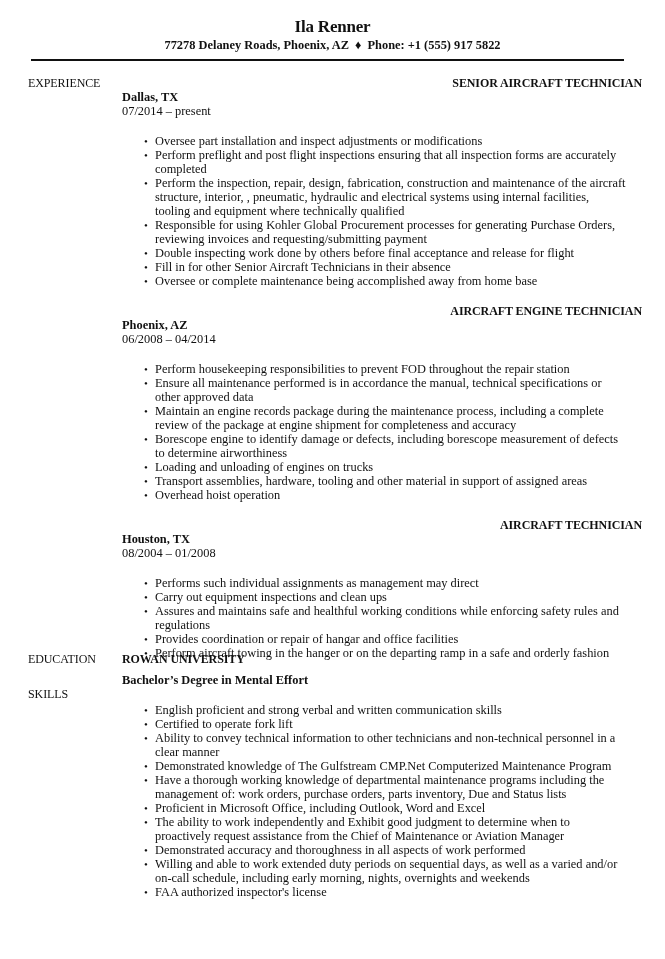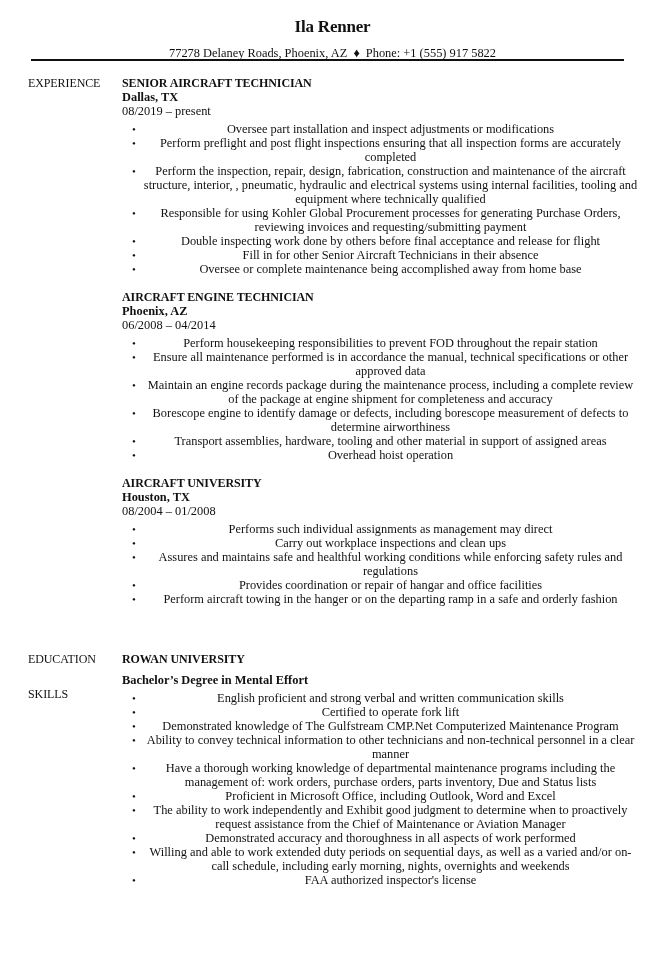--- a/index.html
+++ b/index.html
@@ -3,31 +3,31 @@
   <meta charset="utf-8">
   <style>
     html, body { margin: 0; padding: 0; background: #ffffff; }
     body {
       width: 665px; height: 959px; overflow: hidden; position: relative;
       font-family: "Liberation Serif", serif; color: #111111;
       font-size: 12.4px; line-height: 14px;
     }
     .header { position: absolute; left: 0; top: 17px; width: 665px; text-align: center; }
     .name { font-weight: bold; font-size: 17px; line-height: 20px; letter-spacing: -0.2px; }
-    .contact { font-weight: normal; font-size: 12.4px; line-height: 14px; margin-top: 9px; }
+    .contact { font-weight: bold; font-size: 12.4px; line-height: 14px; margin-top: 1px; }
     .contact .sep { margin: 0 3px; }
     .rule { position: absolute; left: 31px; top: 59px; width: 593px; height: 0; border-top: 2px solid #111; }
     .section { position: absolute; left: 0; width: 665px; }
     .section-label { position: absolute; left: 28px; top: 0; font-weight: normal; font-size: 12px; letter-spacing: -0.1px; }
     .section-body { position: absolute; left: 122px; top: 0; width: 520px; }
     .job { margin-bottom: 14px; }
-    .job-title { font-weight: bold; font-size: 12px; line-height: 14px; letter-spacing: -0.1px; }
+    .job-title { font-weight: bold; font-size: 12px; line-height: 14px; letter-spacing: -0.1px; text-align: right; }
     .job-loc { font-weight: bold; line-height: 14px; }
     .job-dates { line-height: 14px; }
-    ul.bullets { list-style: none; margin: 4px; padding: 0; text-align: center; }
+    ul.bullets { list-style: none; margin: 16px; padding: 0; }
     ul.bullets li { position: relative; padding-left: 17px; line-height: 14px; }
     ul.bullets li::before { content: "\2022"; position: absolute; left: 6px; top: 0; font-size: 11px; }
     .edu-school { font-weight: bold; font-size: 12px; letter-spacing: -0.1px; }
     .edu-degree { font-weight: bold; margin-top: 7px; }
   </style>
 </head>
 <body>
 
 <div class="header">
   <div class="name">Ila Renner</div>
@@ -40,53 +40,54 @@
 
 <div class="rule"></div>
 
 <div class="section" style="top:76px;">
   <div class="section-label">EXPERIENCE</div>
   <div class="section-body">
 
     <div class="job">
       <div class="job-title">SENIOR AIRCRAFT TECHNICIAN</div>
       <div class="job-loc">Dallas, TX</div>
-      <div class="job-dates">08/2019 – present</div>
+      <div class="job-dates">07/2014 – present</div>
       <ul class="bullets">
         <li>Oversee part installation and inspect adjustments or modifications</li>
         <li>Perform preflight and post flight inspections ensuring that all inspection forms are accurately completed</li>
         <li>Perform the inspection, repair, design, fabrication, construction and maintenance of the aircraft structure, interior, , pneumatic, hydraulic and electrical systems using internal facilities, tooling and equipment where technically qualified</li>
         <li>Responsible for using Kohler Global Procurement processes for generating Purchase Orders, reviewing invoices and requesting/submitting payment</li>
         <li>Double inspecting work done by others before final acceptance and release for flight</li>
         <li>Fill in for other Senior Aircraft Technicians in their absence</li>
         <li>Oversee or complete maintenance being accomplished away from home base</li>
       </ul>
     </div>
 
     <div class="job">
       <div class="job-title">AIRCRAFT ENGINE TECHNICIAN</div>
       <div class="job-loc">Phoenix, AZ</div>
       <div class="job-dates">06/2008 – 04/2014</div>
       <ul class="bullets">
         <li>Perform housekeeping responsibilities to prevent FOD throughout the repair station</li>
         <li>Ensure all maintenance performed is in accordance the manual, technical specifications or other approved data</li>
         <li>Maintain an engine records package during the maintenance process, including a complete review of the package at engine shipment for completeness and accuracy</li>
         <li>Borescope engine to identify damage or defects, including borescope measurement of defects to determine airworthiness</li>
+        <li>Loading and unloading of engines on trucks</li>
         <li>Transport assemblies, hardware, tooling and other material in support of assigned areas</li>
         <li>Overhead hoist operation</li>
       </ul>
     </div>
 
     <div class="job">
-      <div class="job-title">AIRCRAFT UNIVERSITY</div>
+      <div class="job-title">AIRCRAFT TECHNICIAN</div>
       <div class="job-loc">Houston, TX</div>
       <div class="job-dates">08/2004 – 01/2008</div>
       <ul class="bullets">
         <li>Performs such individual assignments as management may direct</li>
-        <li>Carry out workplace inspections and clean ups</li>
+        <li>Carry out equipment inspections and clean ups</li>
         <li>Assures and maintains safe and healthful working conditions while enforcing safety rules and regulations</li>
         <li>Provides coordination or repair of hangar and office facilities</li>
         <li>Perform aircraft towing in the hanger or on the departing ramp in a safe and orderly fashion</li>
       </ul>
     </div>
 
   </div>
 </div>
 
 <div class="section" style="top:652px;">
@@ -96,22 +97,22 @@
     <div class="edu-degree">Bachelor’s Degree in Mental Effort</div>
   </div>
 </div>
 
 <div class="section" style="top:687px;">
   <div class="section-label">SKILLS</div>
   <div class="section-body">
     <ul class="bullets">
       <li>English proficient and strong verbal and written communication skills</li>
       <li>Certified to operate fork lift</li>
+      <li>Ability to convey technical information to other technicians and non-technical personnel in a clear manner</li>
       <li>Demonstrated knowledge of The Gulfstream CMP.Net Computerized Maintenance Program</li>
-      <li>Ability to convey technical information to other technicians and non-technical personnel in a clear manner</li>
       <li>Have a thorough working knowledge of departmental maintenance programs including the management of: work orders, purchase orders, parts inventory, Due and Status lists</li>
       <li>Proficient in Microsoft Office, including Outlook, Word and Excel</li>
       <li>The ability to work independently and Exhibit good judgment to determine when to proactively request assistance from the Chief of Maintenance or Aviation Manager</li>
       <li>Demonstrated accuracy and thoroughness in all aspects of work performed</li>
       <li>Willing and able to work extended duty periods on sequential days, as well as a varied and/or on-call schedule, including early morning, nights, overnights and weekends</li>
       <li>FAA authorized inspector's license</li>
     </ul>
   </div>
 </div>
 

